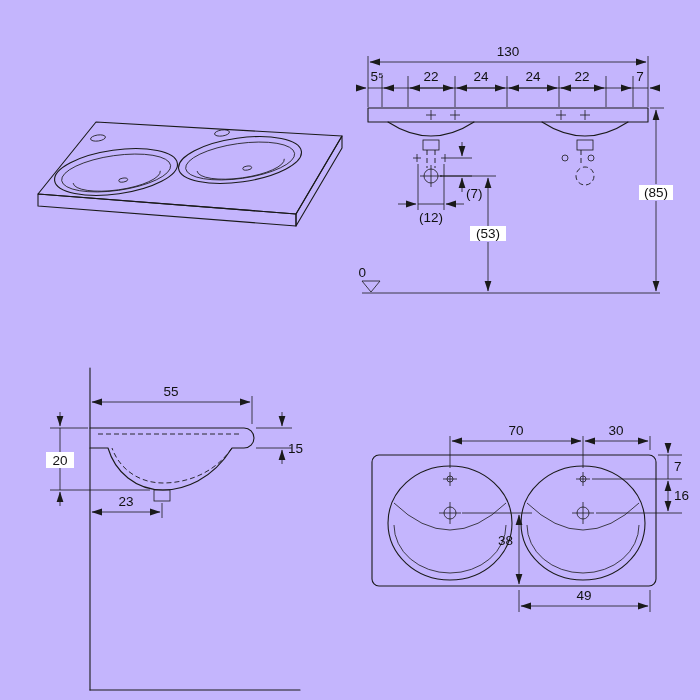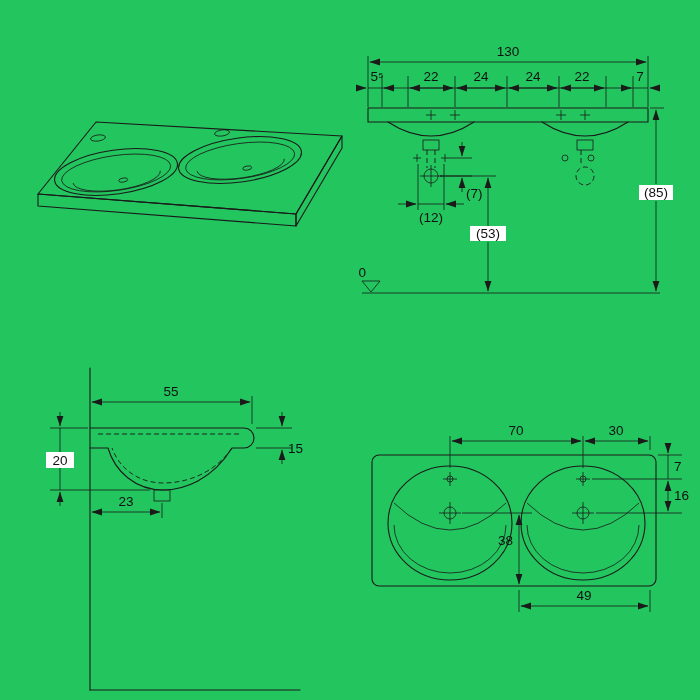--- a/index.html
+++ b/index.html
@@ -1,16 +1,16 @@
 <!DOCTYPE html>
 <html><head>
 <meta charset="utf-8">
 <style>
   html,body{margin:0;padding:0;background:#ffffff;}
-  .canvas{position:relative;width:700px;height:700px;background:#22c55e;overflow:hidden;}
+  .canvas{position:relative;width:700px;height:700px;background:#c4b5fd;overflow:hidden;}
   svg{position:absolute;inset:0;}
   .ln{stroke:#1a1a1a;stroke-width:1.1;fill:none;stroke-linecap:round;stroke-linejoin:round;}
   .thin{stroke:#1a1a1a;stroke-width:0.8;fill:none;}
   .dim{stroke:#1a1a1a;stroke-width:0.8;fill:none;}
   .dash{stroke:#1a1a1a;stroke-width:0.9;fill:none;stroke-dasharray:5 3;}
   .dimtxt{font-family:"Liberation Sans","DejaVu Sans",sans-serif;font-size:13.5px;fill:#111111;text-anchor:middle;}
   .start{text-anchor:start;}
   .end{text-anchor:end;}
   .bg{fill:#ffffff;stroke:none;}
 </style>

